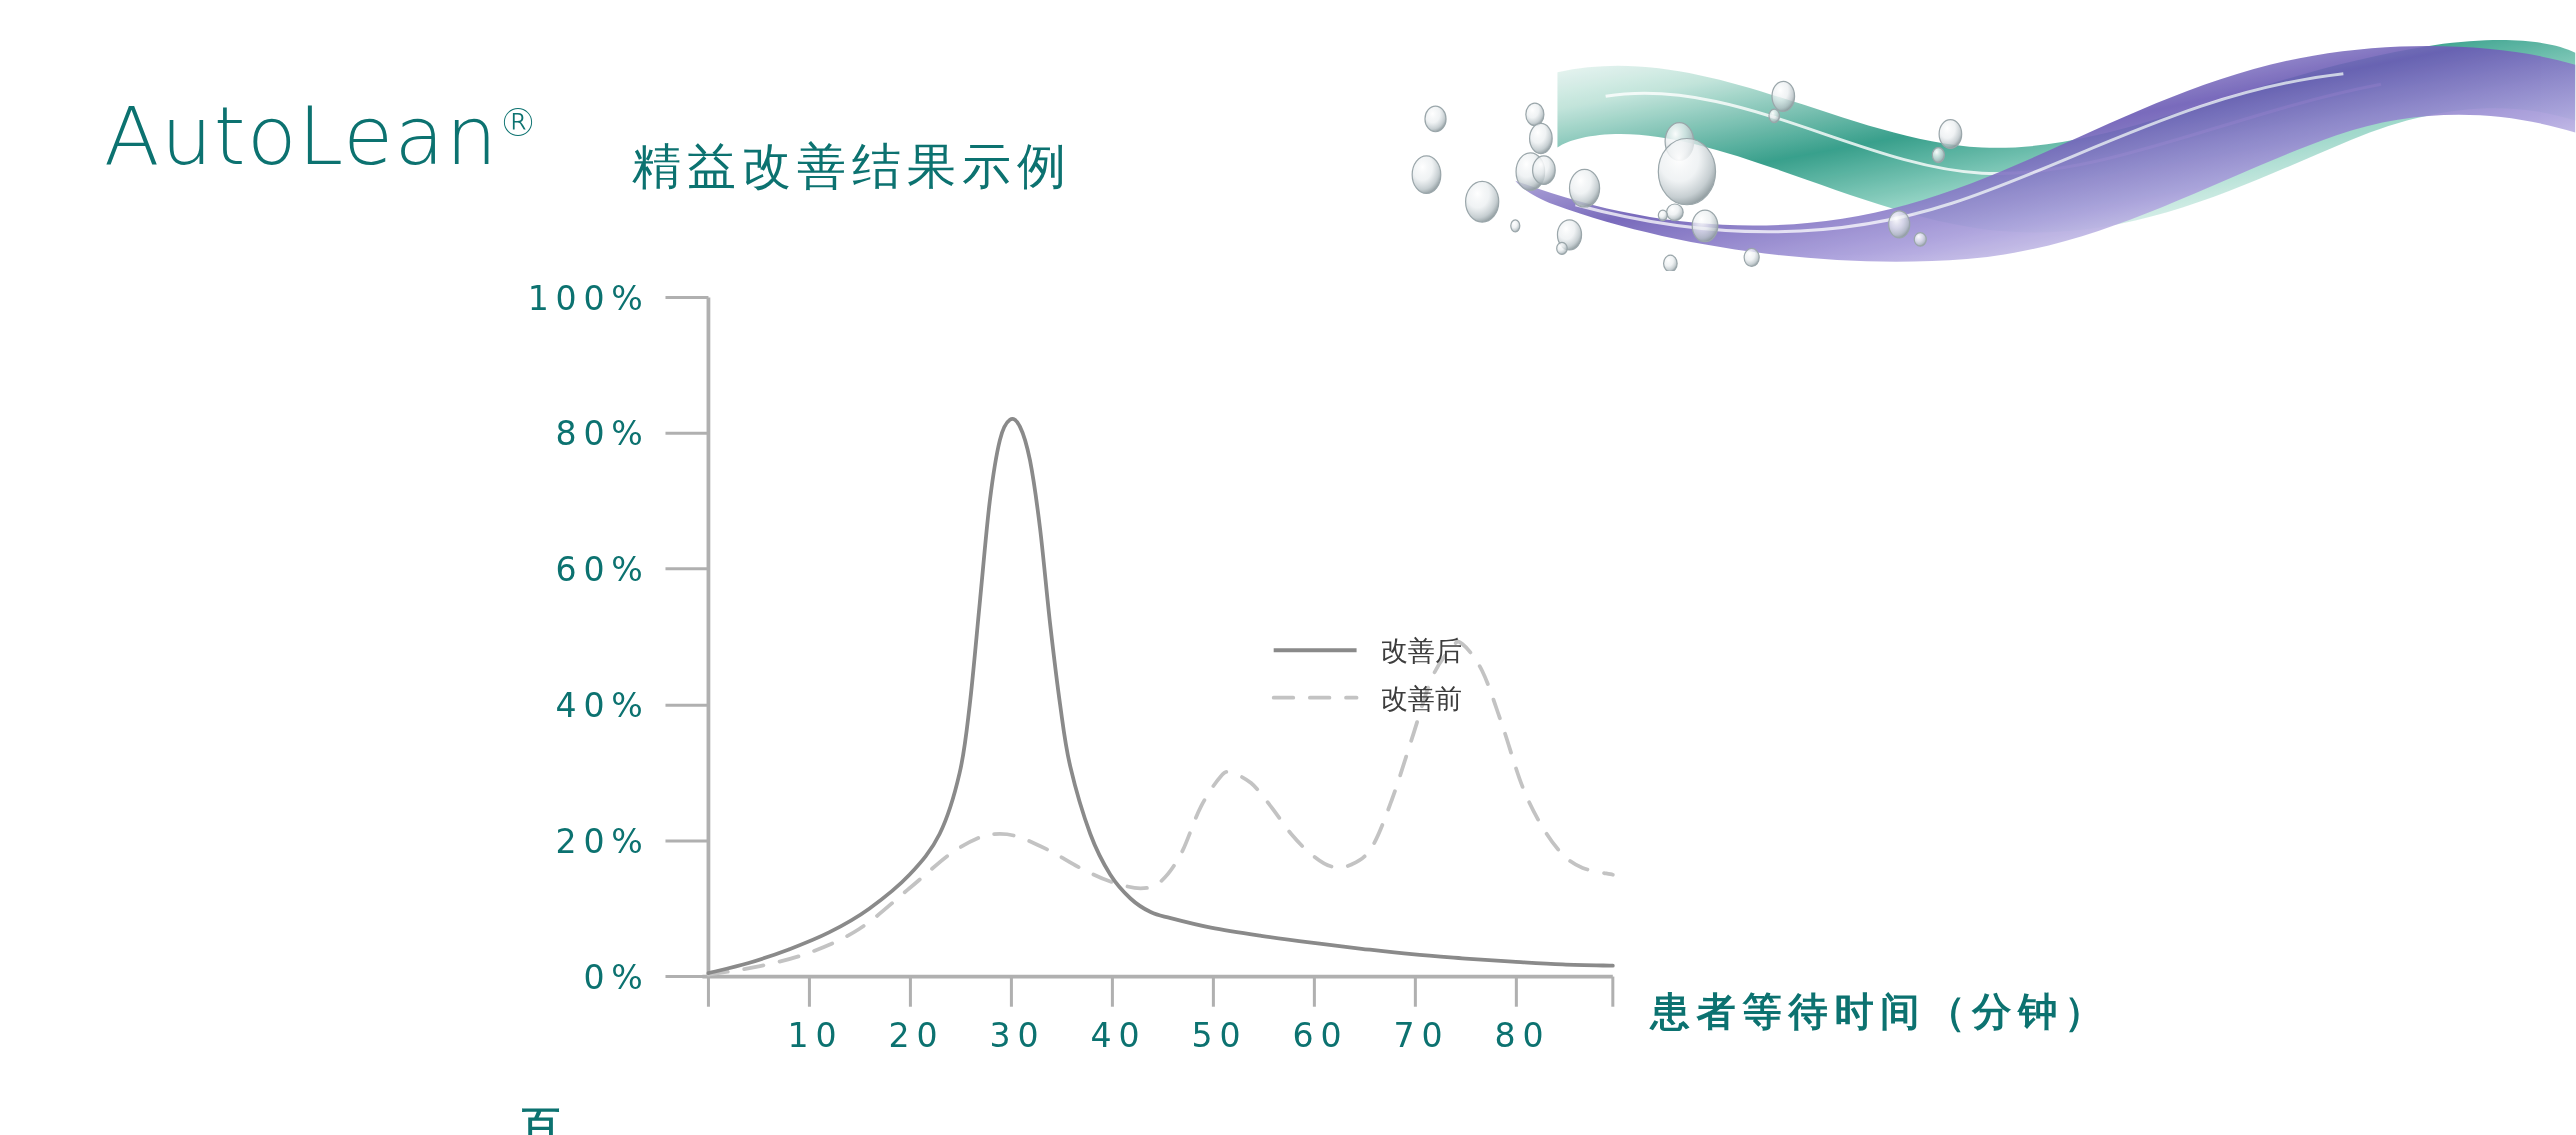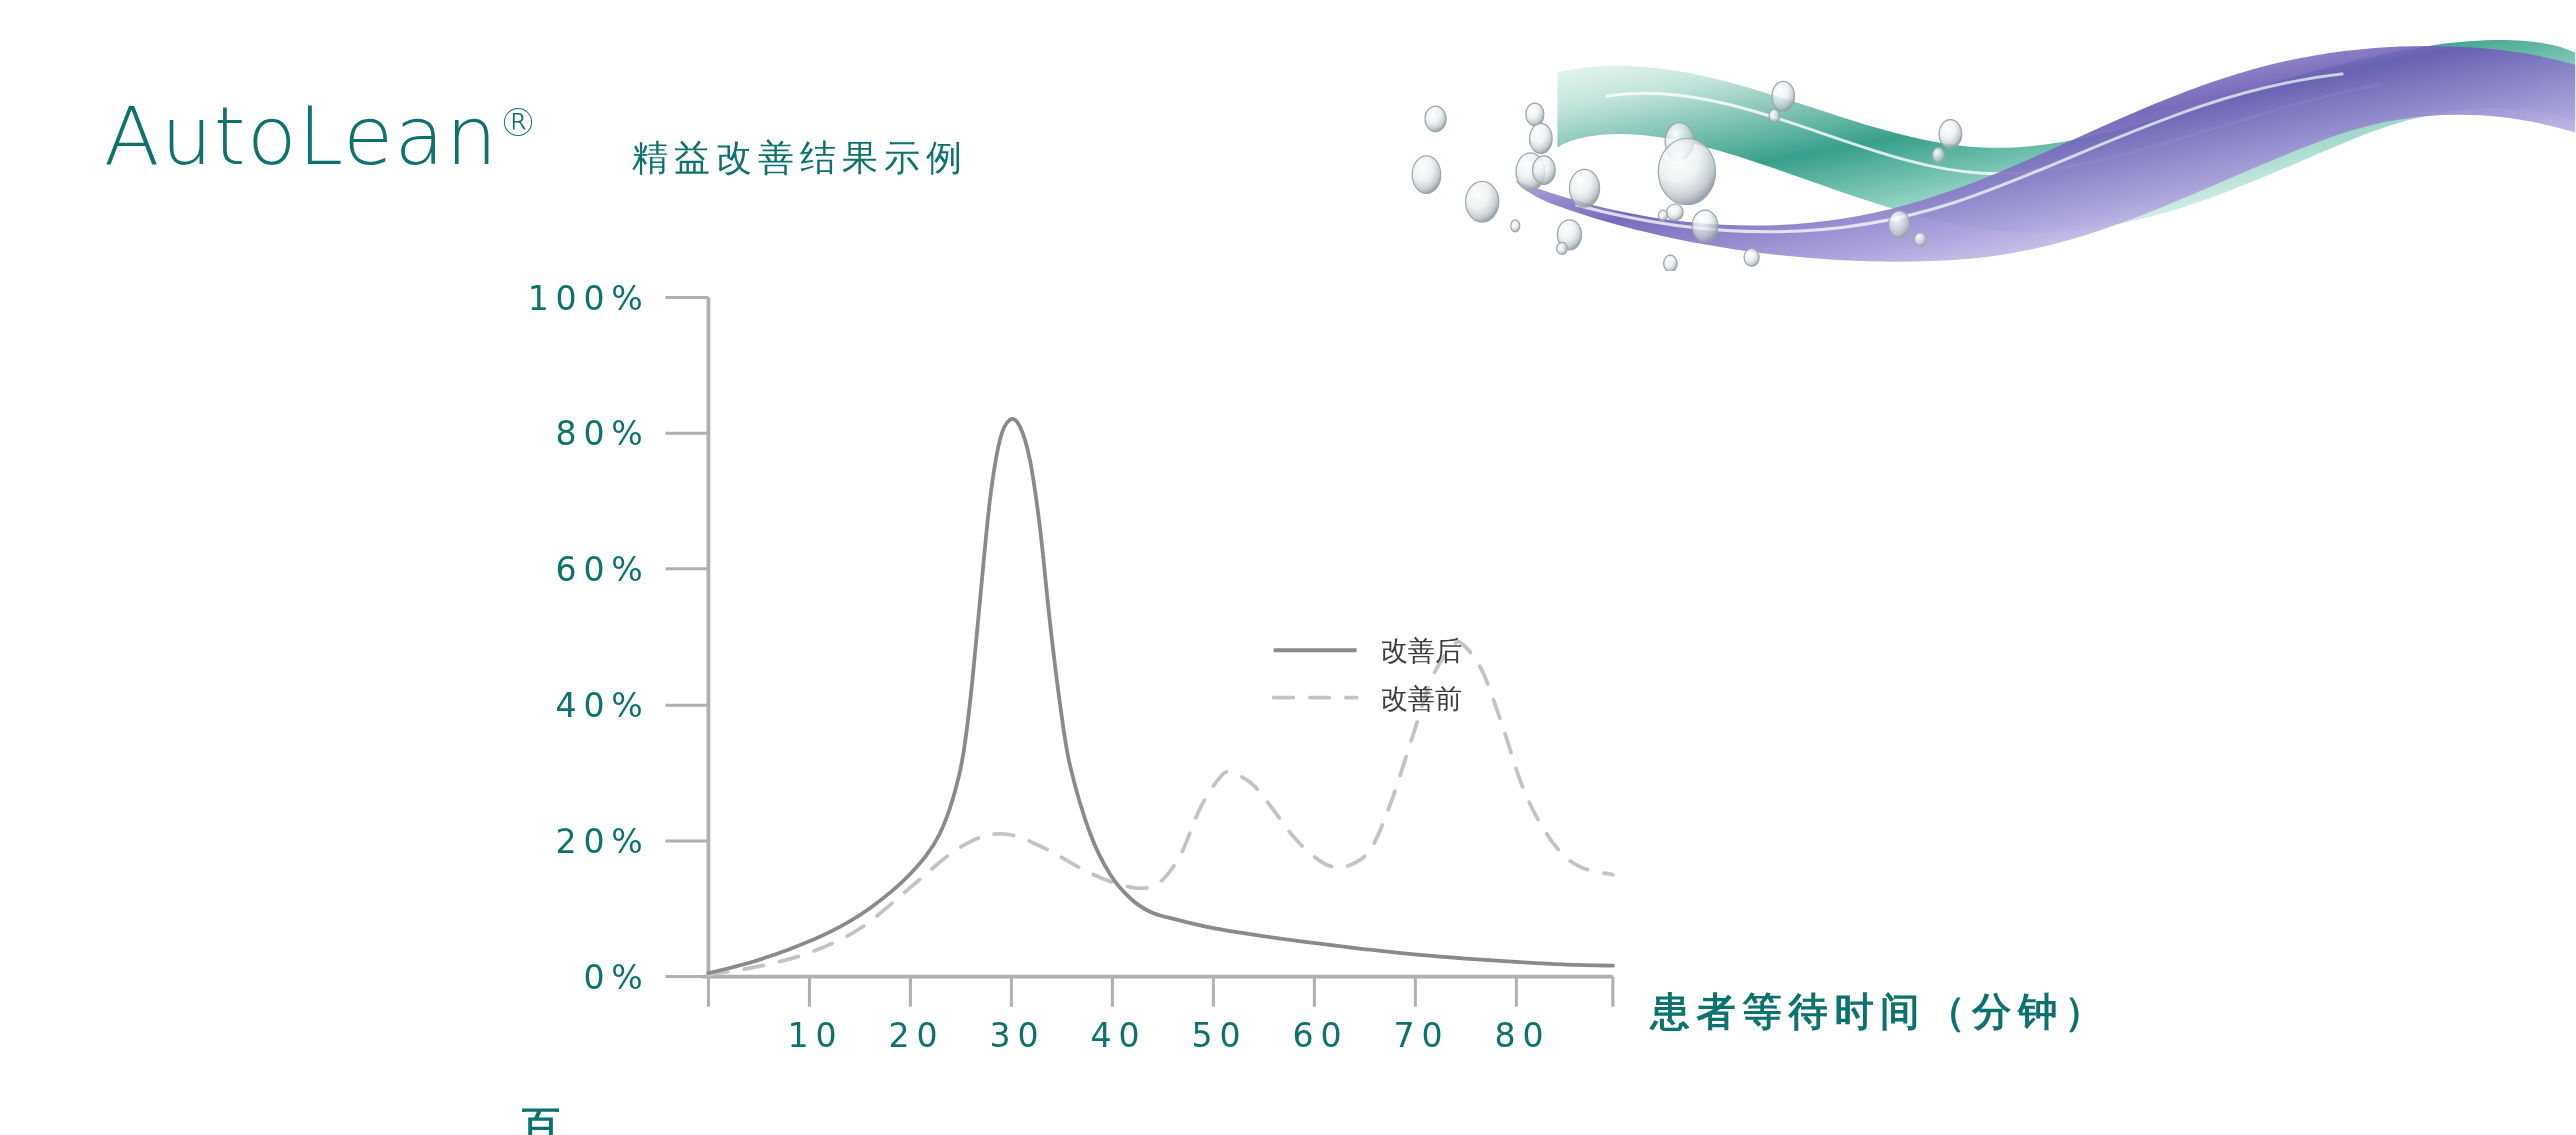--- a/index.html
+++ b/index.html
@@ -9,21 +9,21 @@
   
   #header{position:absolute;left:0;top:0;width:2256px;height:271px;}
 
   #brand-logo{position:absolute;left:104px;top:96px;
     font-family:"DejaVu Sans","Liberation Sans",sans-serif;
     font-size:81px;font-weight:300;letter-spacing:1.5px;
     color:#0C7270;line-height:1;white-space:nowrap;}
   #brand-reg{font-size:39px;vertical-align:super;line-height:0;}
 
   #brand-subtitle{position:absolute;left:632px;top:134px;
-    font-size:36px;font-weight:400;letter-spacing:6px;
+    font-size:49px;font-weight:400;letter-spacing:6px;
     color:#0C7270;white-space:nowrap;}
 
   
   #artwork{position:absolute;left:1379px;top:0;width:1197px;height:271px;}
   #artwork svg{display:block;}
 
   
   #chart-area{position:absolute;left:0;top:271px;width:2576px;height:864px;}
   #chart-svg{position:absolute;left:0;top:0;}
 

